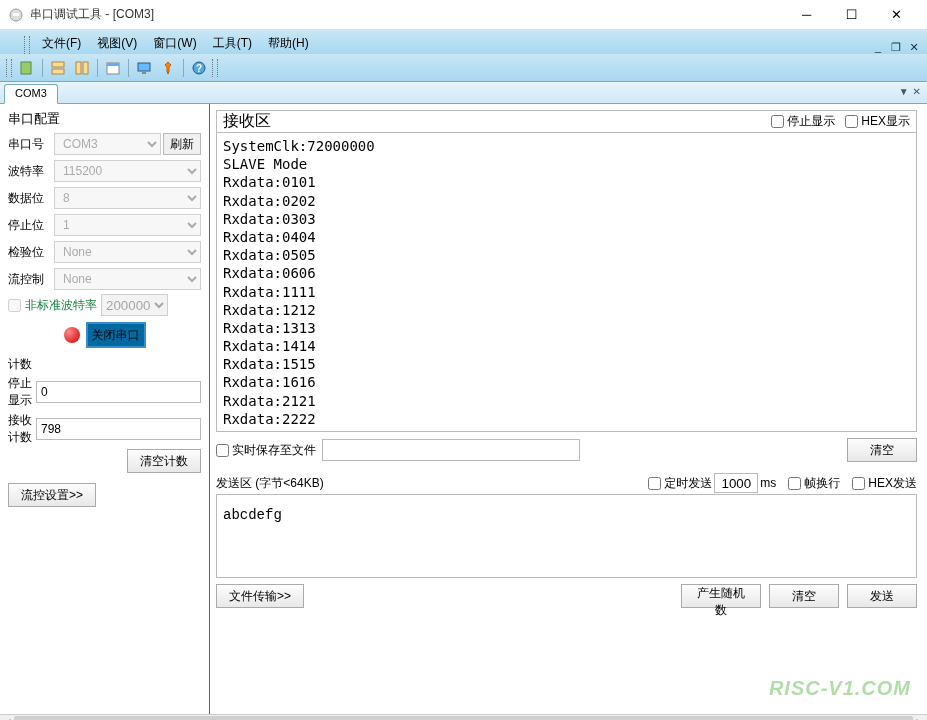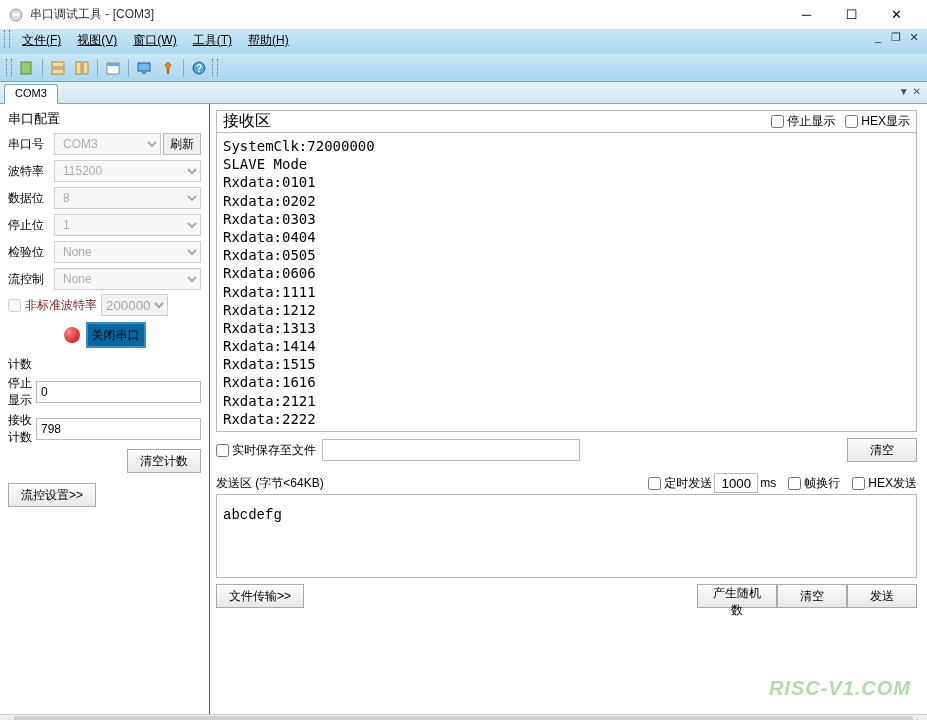--- a/index.html
+++ b/index.html
@@ -1,21 +1,21 @@
 <!DOCTYPE html>
 <html><head>
 <meta charset="utf-8">
 <style>
 * { box-sizing: border-box; margin: 0; padding: 0; }
 body { font-family: "Microsoft YaHei", SimSun, Arial, sans-serif; font-size: 12px; background: #fff; width: 927px; height: 720px; overflow: hidden; position: relative; }
 .titlebar { height: 30px; background: #fff; display: flex; align-items: center; padding: 0 8px; border-bottom: 1px solid #ddd; }
 .titlebar .app-icon { width: 16px; height: 16px; margin-right: 6px; }
 .titlebar .title { flex: 1; font-size: 12px; color: #333; }
 .titlebar .win-btn { width: 45px; height: 28px; display: flex; align-items: center; justify-content: center; font-size: 13px; }
-.menubar { height: 24px; background: linear-gradient(#c9e6f5, #a8d8f0); display: flex; align-items: flex-start; padding: 0 4px; position: relative; text-decoration: underline; }
+.menubar { height: 24px; background: linear-gradient(#c9e6f5, #a8d8f0); display: flex; align-items: flex-end; padding: 0 24px; position: relative; }
 .menubar .grip { width: 6px; height: 18px; margin-right: 4px; border-left: 1px dotted #678; border-right: 1px dotted #678; }
 .menubar .menu-item { padding: 2px 8px; cursor: default; }
 .menubar .mdi-btns { position: absolute; right: 6px; display: flex; gap: 4px; }
 .menubar .mdi-btns span { width: 14px; height: 14px; display: inline-flex; align-items: center; justify-content: center; font-size: 11px; color: #234; cursor: default; }
 .toolbar { height: 28px; background: linear-gradient(#c9e6f5, #a8d8f0); display: flex; align-items: center; padding: 0 6px; gap: 2px; border-bottom: 1px solid #7ab; }
 .toolbar .grip { width: 6px; height: 18px; margin-right: 2px; border-left: 1px dotted #678; border-right: 1px dotted #678; }
 .toolbar .tb-btn { width: 22px; height: 22px; display: flex; align-items: center; justify-content: center; border-radius: 2px; }
 .toolbar .sep { width: 1px; height: 18px; background: #8ab; margin: 0 2px; }
 .tabbar { height: 22px; background: linear-gradient(#e8f4fb, #d0e8f5); display: flex; align-items: flex-end; padding: 0 4px; border-bottom: 1px solid #7ab; position: relative; }
 .tabbar .tab { height: 20px; padding: 2px 10px; background: #fff; border: 1px solid #7ab; border-bottom: 1px solid #fff; border-radius: 3px 3px 0 0; font-size: 11px; margin-bottom: -1px; }
@@ -23,21 +23,21 @@
 .main { display: flex; height: 610px; background: #fff; }
 .left-panel { width: 210px; padding: 6px 8px; border-right: 1px solid #c2410c; }
 .left-panel .section-title { font-size: 13px; margin-bottom: 4px; }
 .form-row { display: flex; align-items: center; margin-bottom: 3px; height: 24px; }
 .form-row label { width: 46px; font-size: 12px; }
 .form-row select, .form-row input[type=text] { flex: 1; height: 22px; border: 1px solid #bbb; padding: 0 4px; font-size: 12px; background: #fff; }
 .form-row select:disabled, .form-row input:disabled { background: #f5f5f5; color: #888; }
 .form-row .small-btn { height: 22px; padding: 0 6px; border: 1px solid #bbb; background: #f0f0f0; font-size: 12px; margin-left: 2px; }
 .chk-row { display: flex; align-items: center; margin-bottom: 4px; }
 .chk-row input { margin-right: 4px; }
-.chk-row label { color: #7f1d1d; }
+.chk-row label { color: #15803d; }
 .chk-row select { height: 22px; border: 1px solid #bbb; margin-left: 4px; }
 .close-port-row { display: flex; align-items: center; justify-content: center; gap: 6px; margin: 6px 0 8px; }
 .red-dot { width: 16px; height: 16px; border-radius: 50%; background: radial-gradient(circle at 30% 30%, #f88, #c00); }
 .close-port-btn { height: 26px; padding: 0 4px; border: 2px solid #3a8ccc; background: #0369a1; font-size: 12px; }
 .count-sec .section-title { font-size: 12px; margin: 2px 0; }
 .count-row { display: flex; align-items: center; margin-bottom: 3px; }
 .count-row label { width: 56px; font-size: 12px; }
 .count-row input { flex: 1; height: 22px; border: 1px solid #bbb; padding: 0 4px; font-size: 12px; }
 .clear-count-row { display:flex; justify-content:flex-end; margin-bottom:4px;}
 .std-btn { height: 24px; padding: 0 12px; border: 1px solid #aaa; background: linear-gradient(#fdfdfd,#e8e8e8); font-size: 12px; }
@@ -52,21 +52,21 @@
 .save-row .chk { display: flex; align-items: center; font-size: 12px; }
 .save-row .chk input { margin-right: 3px; }
 .save-row input.path { flex: 1; height: 22px; border: 1px solid #bbb; max-width: 280px; }
 .save-row .spacer { flex:1; }
 .send-header { display: flex; align-items: center; height: 22px; margin-top: 4px; }
 .send-header .h-title { font-size: 12px; margin-right: auto; }
 .send-header .chk { display: flex; align-items: center; margin-left: 12px; font-size: 12px; }
 .send-header .chk input { margin-right: 3px; }
 .send-header input.ms { width: 44px; height: 20px; border: 1px solid #bbb; text-align: center; margin: 0 2px; }
 .send-box { height: 84px; border: 1px solid #bbb; padding: 12px 6px; font-family: Liberation Mono, monospace; font-size: 14px; resize: none; width: 100%; }
-.send-btn-row { display: flex; align-items: flex-end; margin-top: 6px; gap: 0; }
+.send-btn-row { display: flex; align-items: flex-end; margin-top: 6px; gap: 8px; }
 .send-btn-row .spacer { flex: 1; }
 .bottom-scroll { height: 14px; background: #f0f0f0; border-top: 1px solid #ccc; position: relative; }
 .bottom-scroll .thumb { position:absolute; left:14px; right:14px; top:1px; bottom:1px; background:#d0d0d0; border-radius:2px;}
 .bottom-scroll .arr { position:absolute; top:1px; bottom:1px; width:14px; display:flex;align-items:center;justify-content:center;font-size:9px;color:#666;}
 .watermark { position: absolute; right: 16px; bottom: 20px; font-size: 20px; font-weight: bold; font-style: italic; color: rgba(80,180,60,0.45); letter-spacing: 1px; pointer-events: none; }
 </style>
 </head>
 <body>
 
 <div class="titlebar">

